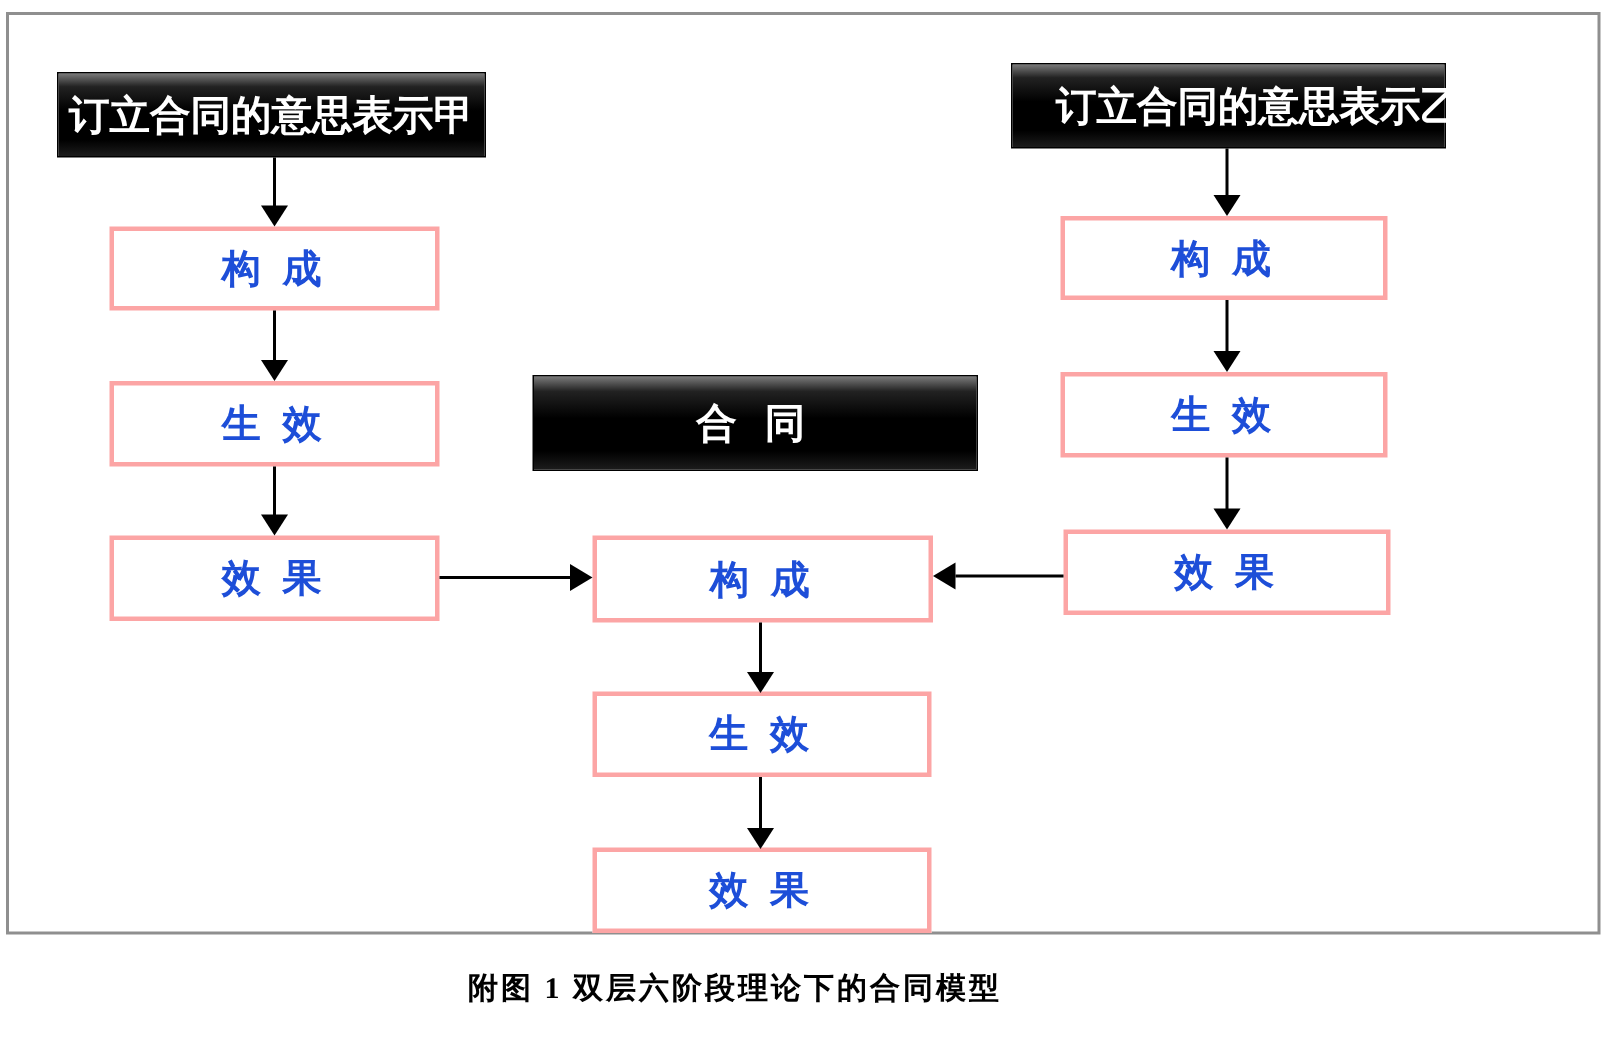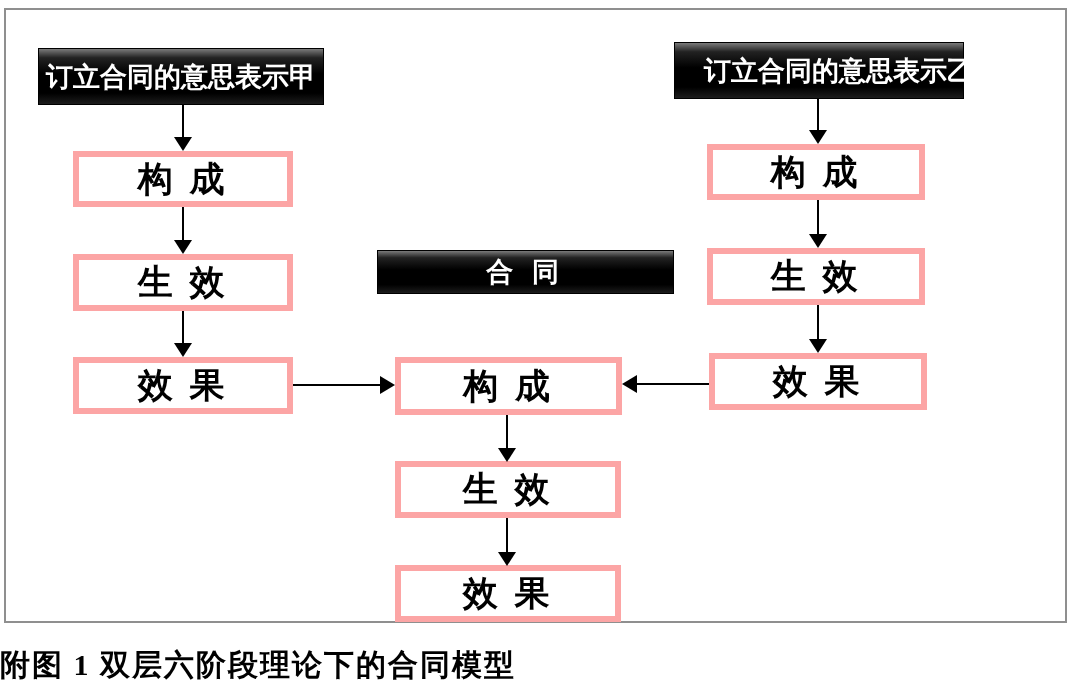--- a/index.html
+++ b/index.html
@@ -23,23 +23,23 @@
     position: absolute;
     display: flex;
     align-items: center;
     justify-content: center;
     box-sizing: border-box;
     text-align: center;
     white-space: nowrap;
   }
   .white-node {
     background: #ffffff;
-    border: 6px solid #fca5a5;
-    color: #000000;
-    font-size: 35px;
+    border: 3px solid #fca5a5;
+    color: #1d4ed8;
+    font-size: 26px;
     font-weight: 600;
     letter-spacing: 4px;
   }
   .black-node {
     background: linear-gradient(180deg, #7a7a7a 0%, #222222 16%, #000000 45%, #000000 80%, #1c1c1c 100%);
     border: 1px solid #000000;
     color: #ffffff;
     font-size: 27px;
     font-weight: bold;
   }
@@ -61,22 +61,22 @@
   .head-left {
     position: absolute; width: 0; height: 0;
     border-top: 9px solid transparent;
     border-bottom: 9px solid transparent;
     border-right: 15px solid #000000;
   }
   #caption {
     position: absolute;
     left: 0; top: 645px;
     width: 980px;
-    text-align: left;
-    font-size: 30px;
+    text-align: center;
+    font-size: 20px;
     font-weight: bold;
     color: #000000;
     letter-spacing: 2px;
   }
 </style>
 </head>
 <body>
 
 <div id="page">
   <div id="frame">
@@ -84,21 +84,21 @@
     <div class="node black-node" style="left:32px; top:38px; width:286px; height:57px;font-family:Liberation Serif, serif;">订立合同的意思表示甲</div>
     <div class="node white-node" style="left:67px; top:141px; width:220px; height:56px;">构 成</div>
     <div class="node white-node" style="left:67px; top:244px; width:220px; height:57px;">生 效</div>
     <div class="node white-node" style="left:67px; top:347px; width:220px; height:57px;">效 果</div>
 
     <div class="node black-node" style="left:668px; top:32px; width:290px; height:57px;padding-left:40px;">订立合同的意思表示乙</div>
     <div class="node white-node" style="left:701px; top:134px; width:218px; height:56px;">构 成</div>
     <div class="node white-node" style="left:701px; top:238px; width:218px; height:57px;">生 效</div>
     <div class="node white-node" style="left:703px; top:343px; width:218px; height:57px;">效 果</div>
 
-    <div class="node black-node wide-spacing" style="left:371px; top:240px; width:297px; height:44px;">合 同</div>
+    <div class="node black-node wide-spacing" style="left:349px; top:240px; width:297px; height:64px;">合 同</div>
     <div class="node white-node" style="left:389px; top:347px; width:227px; height:58px;">构 成</div>
     <div class="node white-node" style="left:389px; top:451px; width:226px; height:57px;">生 效</div>
     <div class="node white-node" style="left:389px; top:555px; width:226px; height:57px;">效 果</div>
 
     <div class="vstem" style="left:176px; top:95px;  height:33px;"></div>
     <div class="head-down" style="left:168px; top:127px;"></div>
     <div class="vstem" style="left:176px; top:197px; height:34px;"></div>
     <div class="head-down" style="left:168px; top:230px;"></div>
     <div class="vstem" style="left:176px; top:301px; height:33px;"></div>
     <div class="head-down" style="left:168px; top:333px;"></div>

